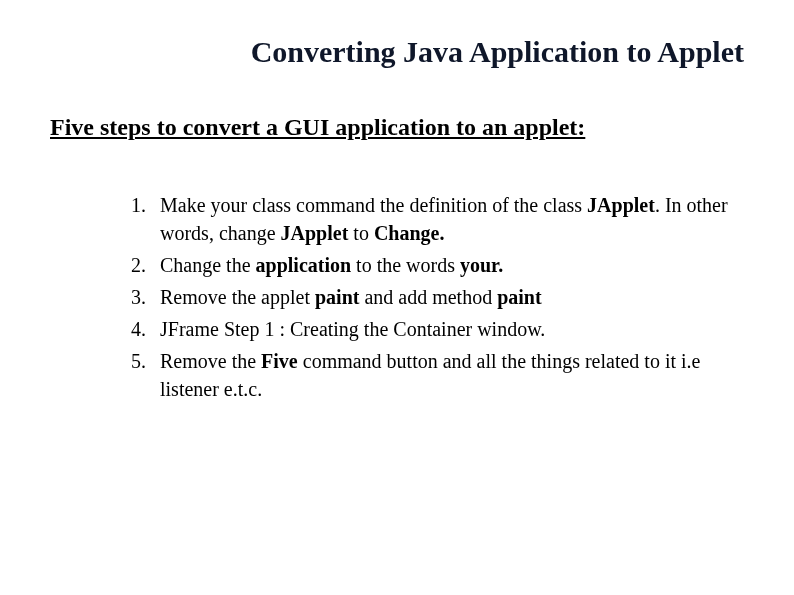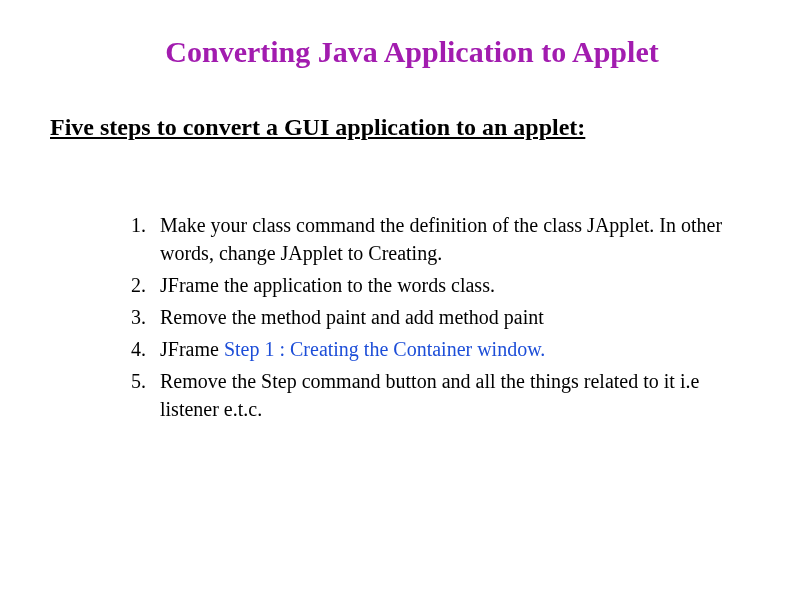--- a/index.html
+++ b/index.html
@@ -9,78 +9,78 @@
     }
     body {
       width: 794px;
       height: 595px;
       background: #ffffff;
       font-family: "Times New Roman", Times, serif;
       color: #000000;
       padding: 35px 50px;
     }
     .title {
-      text-align: center;
+      text-align: right;
       font-size: 30px;
       font-weight: bold;
-      color: #a21caf;
+      color: #0f172a;
       margin-bottom: 45px;
       margin-left: 30px;
     }
     .subtitle {
       font-size: 24px;
       font-weight: bold;
       text-decoration: underline;
-      margin-bottom: 70px;
+      margin-bottom: 50px;
     }
     .steps-list {
       padding-left: 70px;
       font-size: 20px;
       line-height: 1.4;
     }
     .step-item {
       display: flex;
       margin-bottom: 4px;
     }
     .step-num {
       min-width: 40px;
       text-align: right;
       padding-right: 14px;
     }
     .step-text {
       flex: 1;
     }
     .bold {
-      font-weight: normal;
+      font-weight: bold;
     }
     .blue {
-      color: #1d4ed8;
+      color: #000000;
     }
   </style>
 </head>
 <body>
 
 <h1 class="title">Converting Java Application to Applet</h1>
 
 <h2 class="subtitle">Five steps to convert a GUI application to an applet:</h2>
 
 <div class="steps-list">
   <div class="step-item">
     <div class="step-num">1.</div>
-    <div class="step-text"><span>Make your class command the definition of the class </span><span class="bold">JApplet</span><span>. In other words, change </span><span class="bold">JApplet</span><span> to </span><span class="bold">Creating.</span></div>
+    <div class="step-text"><span>Make your class command the definition of the class </span><span class="bold">JApplet</span><span>. In other words, change </span><span class="bold">JApplet</span><span> to </span><span class="bold">Change.</span></div>
   </div>
   <div class="step-item">
     <div class="step-num">2.</div>
-    <div class="step-text"><span>JFrame the </span><span class="bold">application</span><span> to the words  </span><span class="bold">class.</span></div>
+    <div class="step-text"><span>Change the </span><span class="bold">application</span><span> to the words  </span><span class="bold">your.</span></div>
   </div>
   <div class="step-item">
     <div class="step-num">3.</div>
-    <div class="step-text"><span>Remove the method </span><span class="bold">paint </span><span> and add method </span><span class="bold">paint</span></div>
+    <div class="step-text"><span>Remove the applet </span><span class="bold">paint </span><span> and add method </span><span class="bold">paint</span></div>
   </div>
   <div class="step-item">
     <div class="step-num">4.</div>
     <div class="step-text"><span>JFrame  </span><span class="blue">Step 1 : Creating the Container window.</span></div>
   </div>
   <div class="step-item">
     <div class="step-num">5.</div>
-    <div class="step-text"><span>Remove the </span><span class="bold">Step </span><span>command button and all the things related to it  i.e listener e.t.c.</span></div>
+    <div class="step-text"><span>Remove the </span><span class="bold">Five </span><span>command button and all the things related to it  i.e listener e.t.c.</span></div>
   </div>
 </div>
 
 </body></html>

